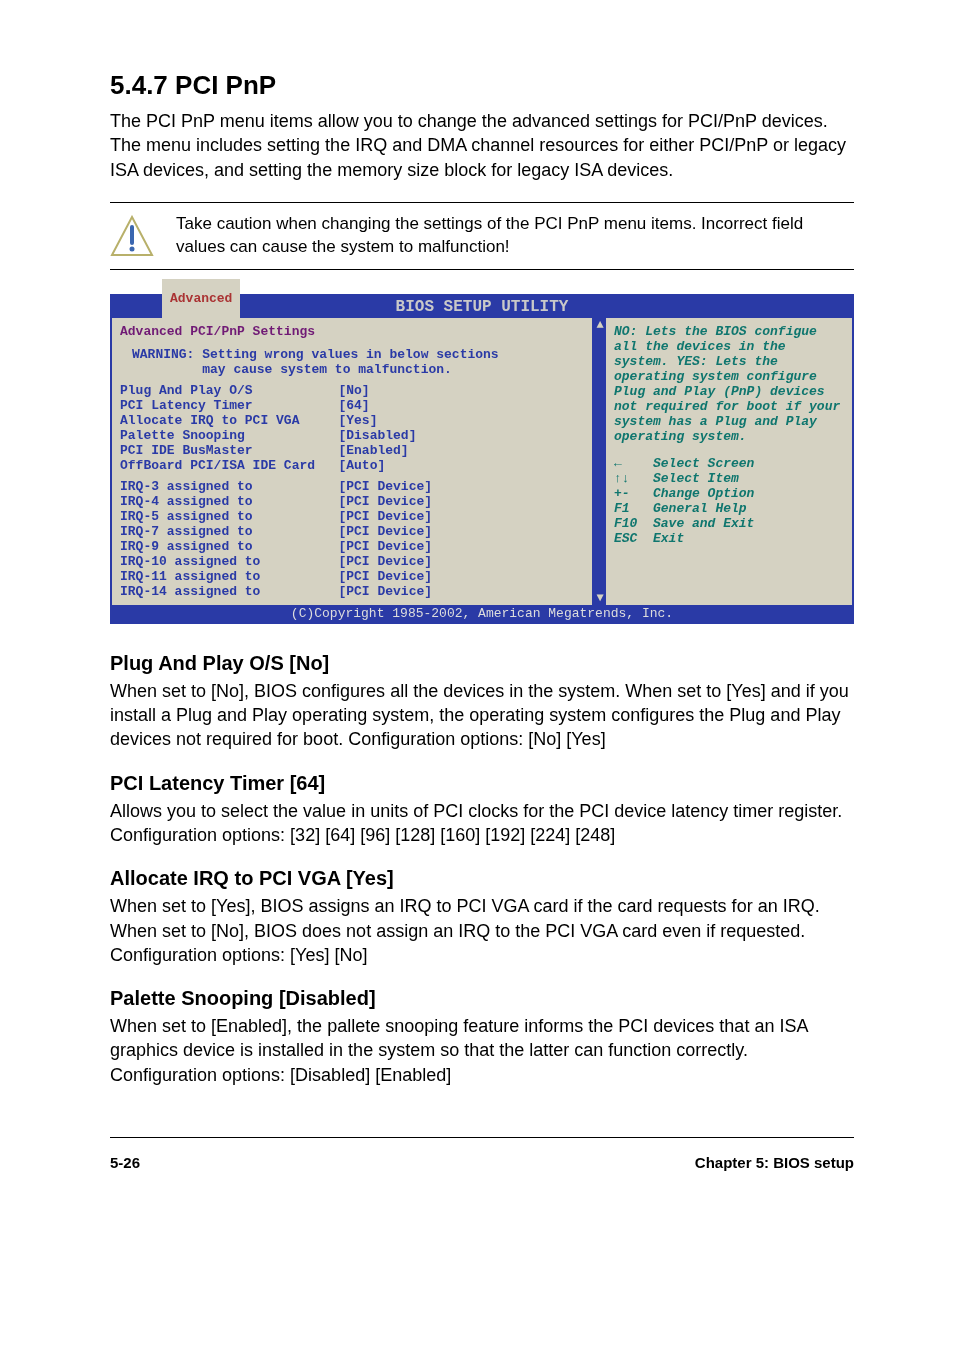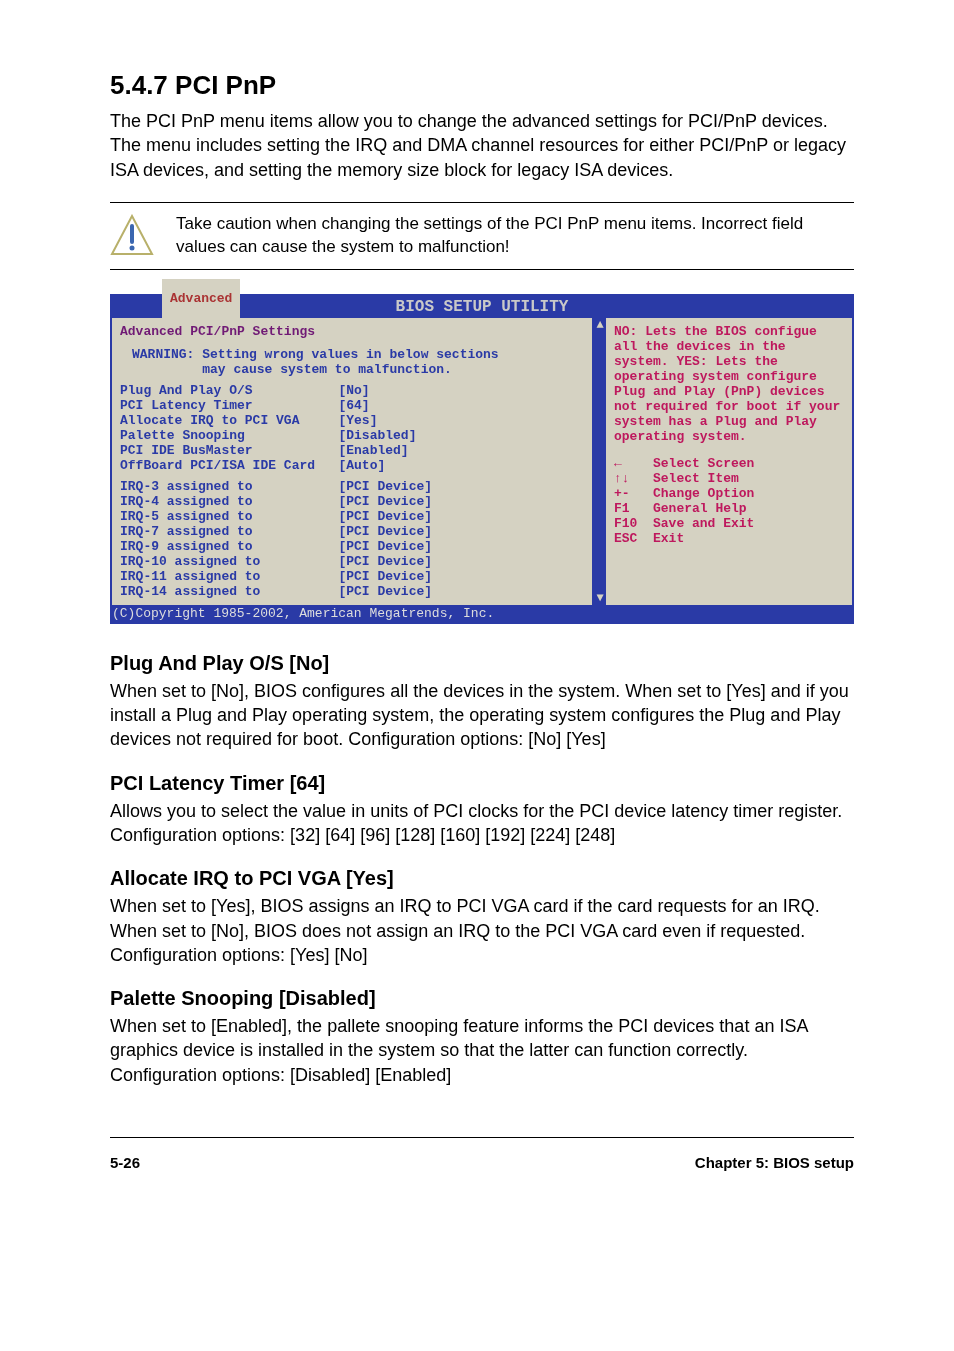--- a/index.html
+++ b/index.html
@@ -18,21 +18,21 @@
     font-weight: bold;
     margin: 0 0 8px 0;
   }
   p.body {
     font-size: 18px;
     line-height: 1.35;
     margin: 0 0 20px 0;
   }
   .note-row {
     display: flex;
-    align-items: center;
+    align-items: flex-end;
     border-top: 1px solid #000;
     border-bottom: 1px solid #000;
     padding: 10px 0;
     margin-bottom: 24px;
     gap: 22px;
   }
   .note-icon {
     width: 44px;
     height: 44px;
     flex-shrink: 0;
@@ -75,23 +75,24 @@
     background: #d5d2c2;
   }
   .bios-left {
     flex: 1;
     border-right: 2px solid #2a3aa6;
     padding: 6px 8px;
   }
   .bios-right {
     width: 230px;
     padding: 6px 8px;
-    color: #be185d;
+    color: #0f766e;
     font-weight: bold;
     position: relative;
+    font-style: italic;
   }
   .bios-line {
     color: #2a3aa6;
     font-weight: bold;
     white-space: pre;
   }
   .bios-title-line {
     color: #701a75;
     font-weight: bold;
     margin-bottom: 8px;
@@ -112,21 +113,21 @@
     font-size: 12px;
     text-align: center;
     width: 100%;
     position: absolute;
   }
   .scroll-arrow.up { top: 0; }
   .scroll-arrow.down { bottom: 0; }
   .bios-footer {
     background: #2a3aa6;
     color: #ddd;
-    text-align: left;
+    text-align: center;
     font-size: 13px;
     padding: 1px 0;
   }
 
   h3.subheading {
     font-size: 20px;
     font-weight: bold;
     margin: 0 0 4px 0;
   }
   .section-block { margin-bottom: 20px; }

